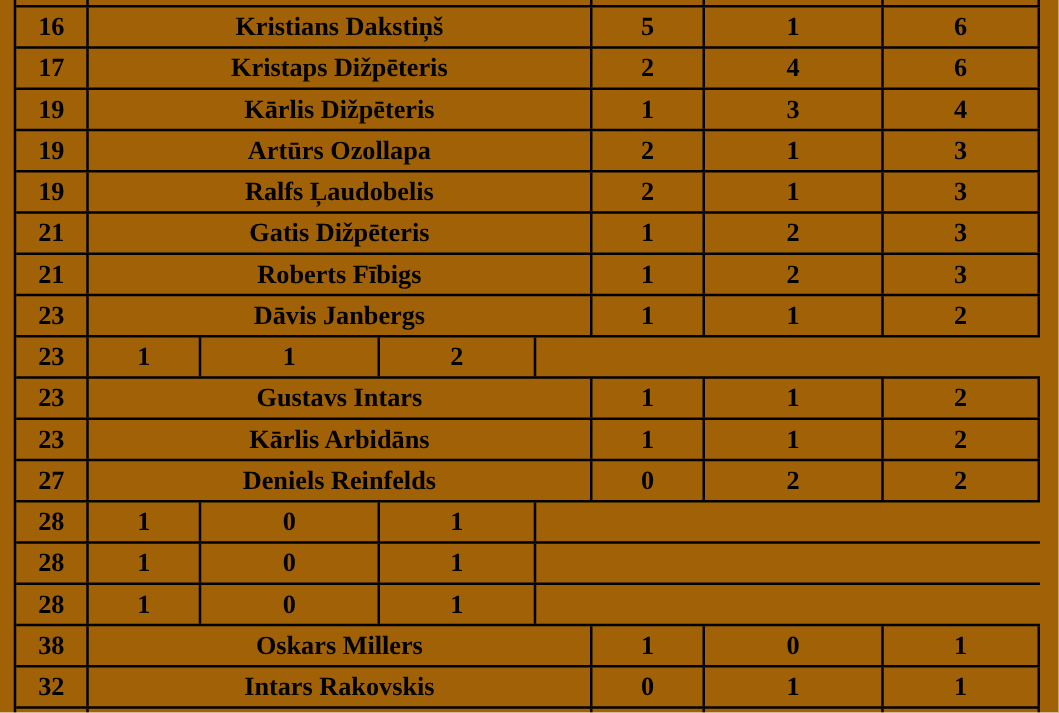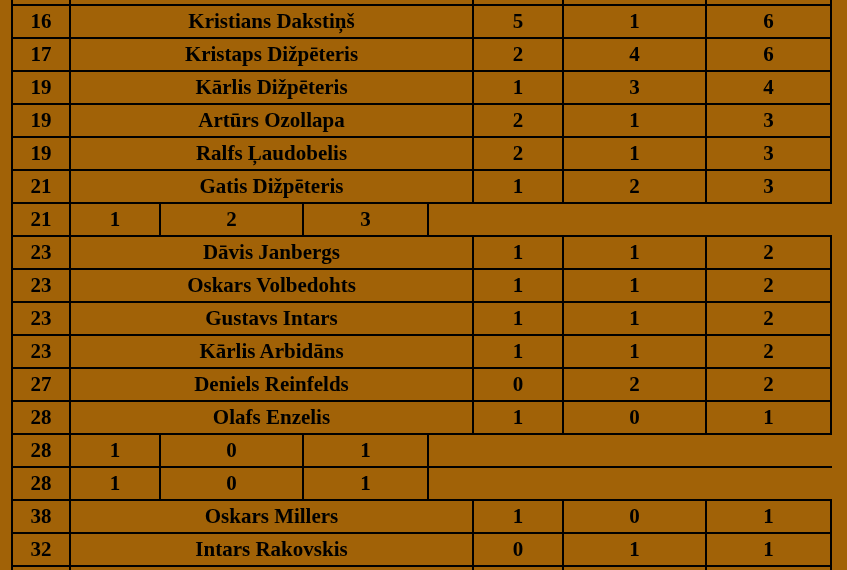--- a/index.html
+++ b/index.html
@@ -109,36 +109,36 @@
   <div class="row">
     <div class="cell c0">21</div>
     <div class="cell c1">Gatis Dižpēteris</div>
     <div class="cell c2">1</div>
     <div class="cell c3">2</div>
     <div class="cell c4">3</div>
   </div>
 
   <div class="row">
     <div class="cell c0">21</div>
+    <div class="cell c1">Roberts Fībigs</div>
     <div class="cell c2">1</div>
     <div class="cell c3">2</div>
     <div class="cell c4">3</div>
   </div>
 
   <div class="row">
     <div class="cell c0">23</div>
     <div class="cell c1">Dāvis Janbergs</div>
     <div class="cell c2">1</div>
     <div class="cell c3">1</div>
     <div class="cell c4">2</div>
   </div>
 
   <div class="row">
     <div class="cell c0">23</div>
-    <div class="cell c1">Oskars Volbedohts</div>
     <div class="cell c2">1</div>
     <div class="cell c3">1</div>
     <div class="cell c4">2</div>
   </div>
 
   <div class="row">
     <div class="cell c0">23</div>
     <div class="cell c1">Gustavs Intars</div>
     <div class="cell c2">1</div>
     <div class="cell c3">1</div>
@@ -156,21 +156,20 @@
   <div class="row">
     <div class="cell c0">27</div>
     <div class="cell c1">Deniels Reinfelds</div>
     <div class="cell c2">0</div>
     <div class="cell c3">2</div>
     <div class="cell c4">2</div>
   </div>
 
   <div class="row">
     <div class="cell c0">28</div>
-    <div class="cell c1">Olafs Enzelis</div>
     <div class="cell c2">1</div>
     <div class="cell c3">0</div>
     <div class="cell c4">1</div>
   </div>
 
   <div class="row">
     <div class="cell c0">28</div>
     <div class="cell c2">1</div>
     <div class="cell c3">0</div>
     <div class="cell c4">1</div>

